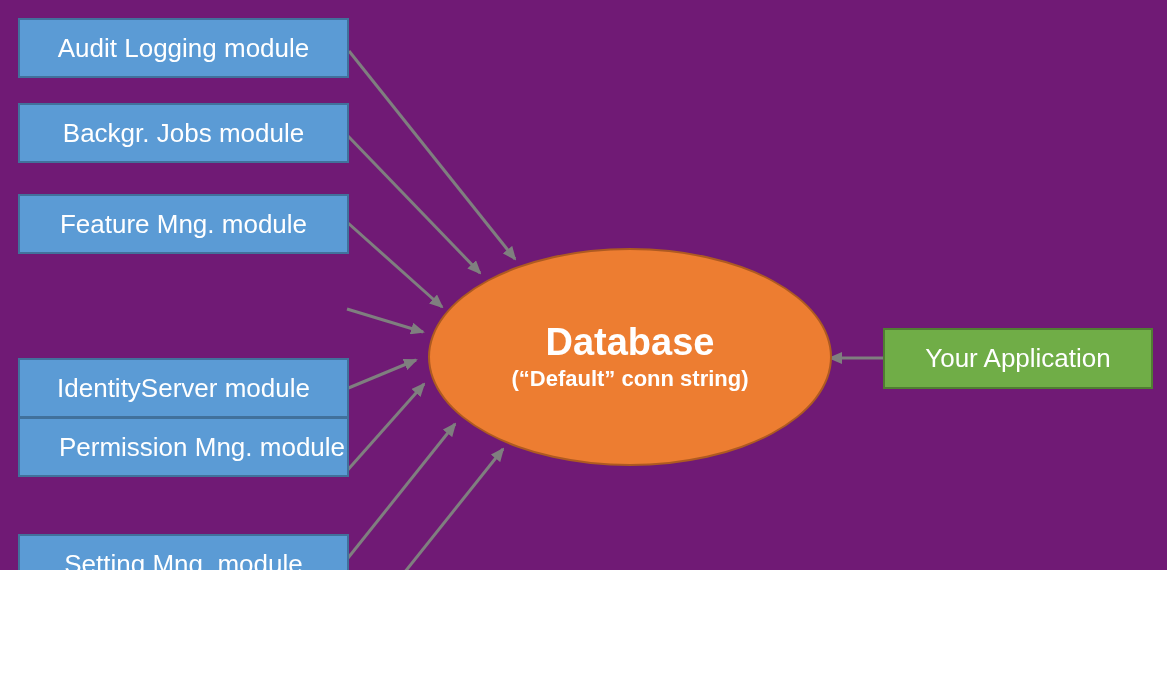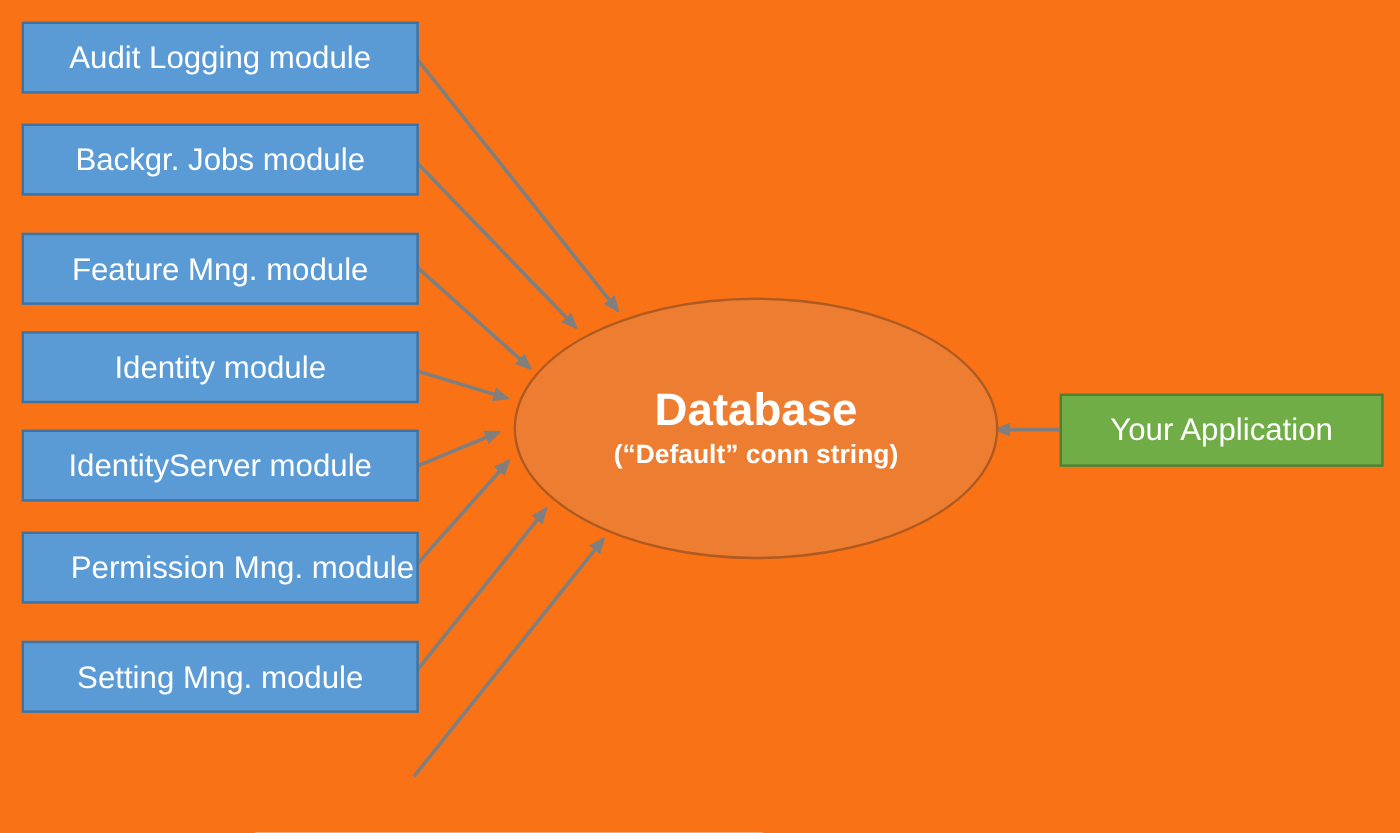--- a/index.html
+++ b/index.html
@@ -3,22 +3,22 @@
 <meta charset="utf-8">
 <style>
   html, body {
     margin: 0;
     padding: 0;
     background: #ffffff;
   }
   .canvas {
     position: relative;
     width: 1167px;
-    height: 694px;
-    background: #f97316;
+    height: 570px;
+    background: #701a75;
     font-family: "Liberation Sans", sans-serif;
     overflow: hidden;
   }
   svg.connectors {
     position: absolute;
     left: 0; top: 0;
     width: 1167px; height: 694px;
     pointer-events: none;
   }
   .node {
@@ -36,21 +36,21 @@
     height: 60px;
     background: var(--module-fill, #5B9BD5);
     border: 2px solid var(--module-border, #41719C);
     font-size: 26px;
   }
   .m1 { top: 18px; }
   .m2 { top: 103px; }
   .m3 { top: 194px; text-align: right; }
   .m4 { top: 276px; }
   .m5 { top: 358px; }
-  .m6 { top: 443px; padding-left: 37px; }
+  .m6 { top: 417px; padding-left: 37px; }
   .m7 { top: 534px; }
   .m8 { top: 618px; }
   .database {
     left: 428px;
     top: 248px;
     width: 404px;
     height: 218px;
     background: var(--database-fill, #ED7D31);
     border: 2px solid var(--database-border, #AE5A21);
     border-radius: 50%;
@@ -102,23 +102,20 @@
 
   <div class="node module m1">
     <span>Audit Logging module</span>
   </div>
   <div class="node module m2">
     <span>Backgr. Jobs module</span>
   </div>
   <div class="node module m3">
     <span>Feature Mng. module</span>
   </div>
-  <div class="node module m4">
-    <span>Identity module</span>
-  </div>
   <div class="node module m5">
     <span>IdentityServer module</span>
   </div>
   <div class="node module m6">
     <span>Permission Mng. module</span>
   </div>
   <div class="node module m7">
     <span>Setting Mng. module</span>
   </div>
 

